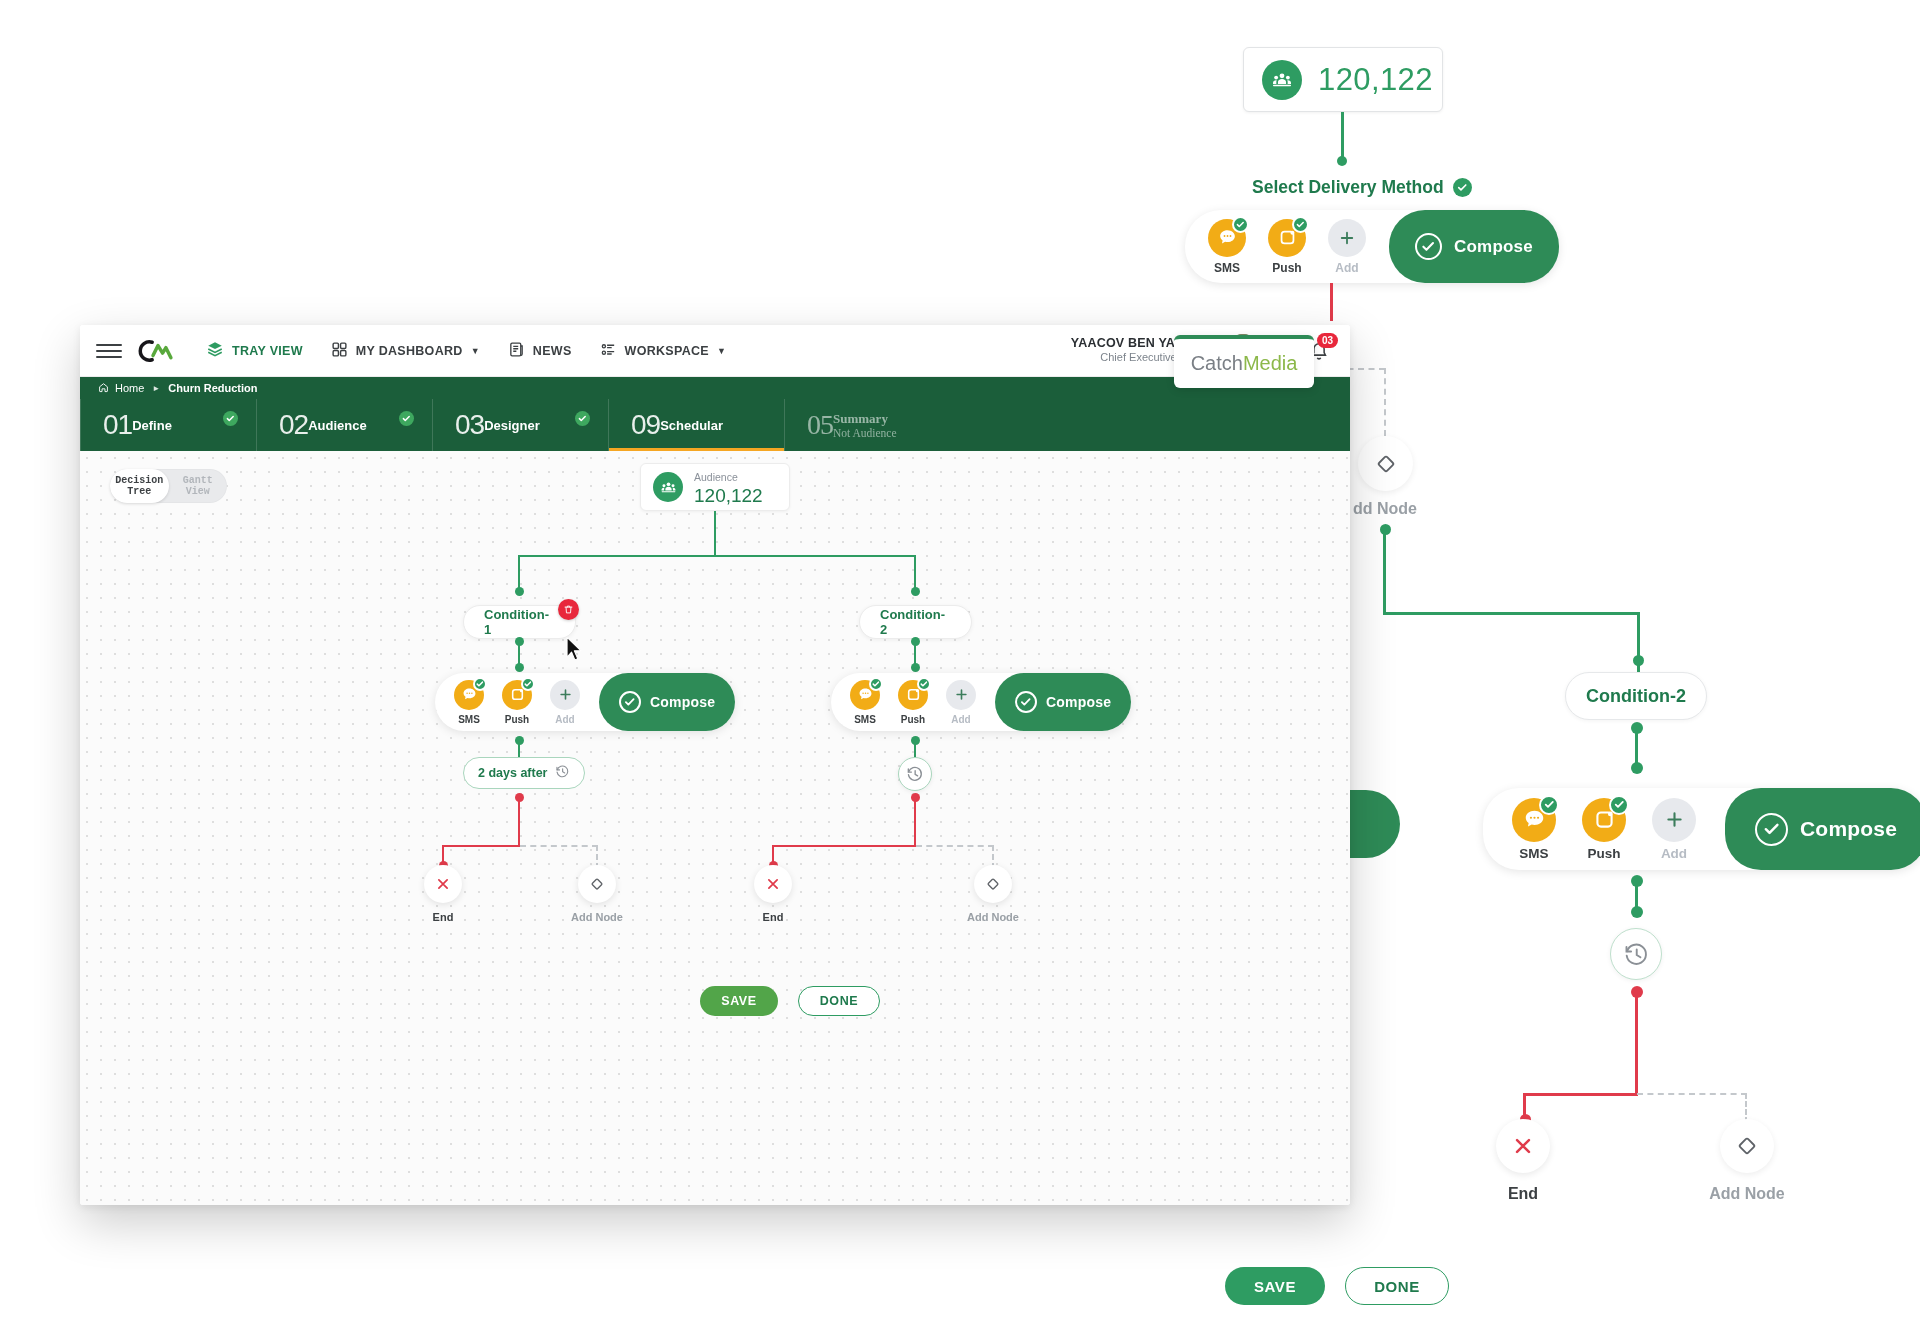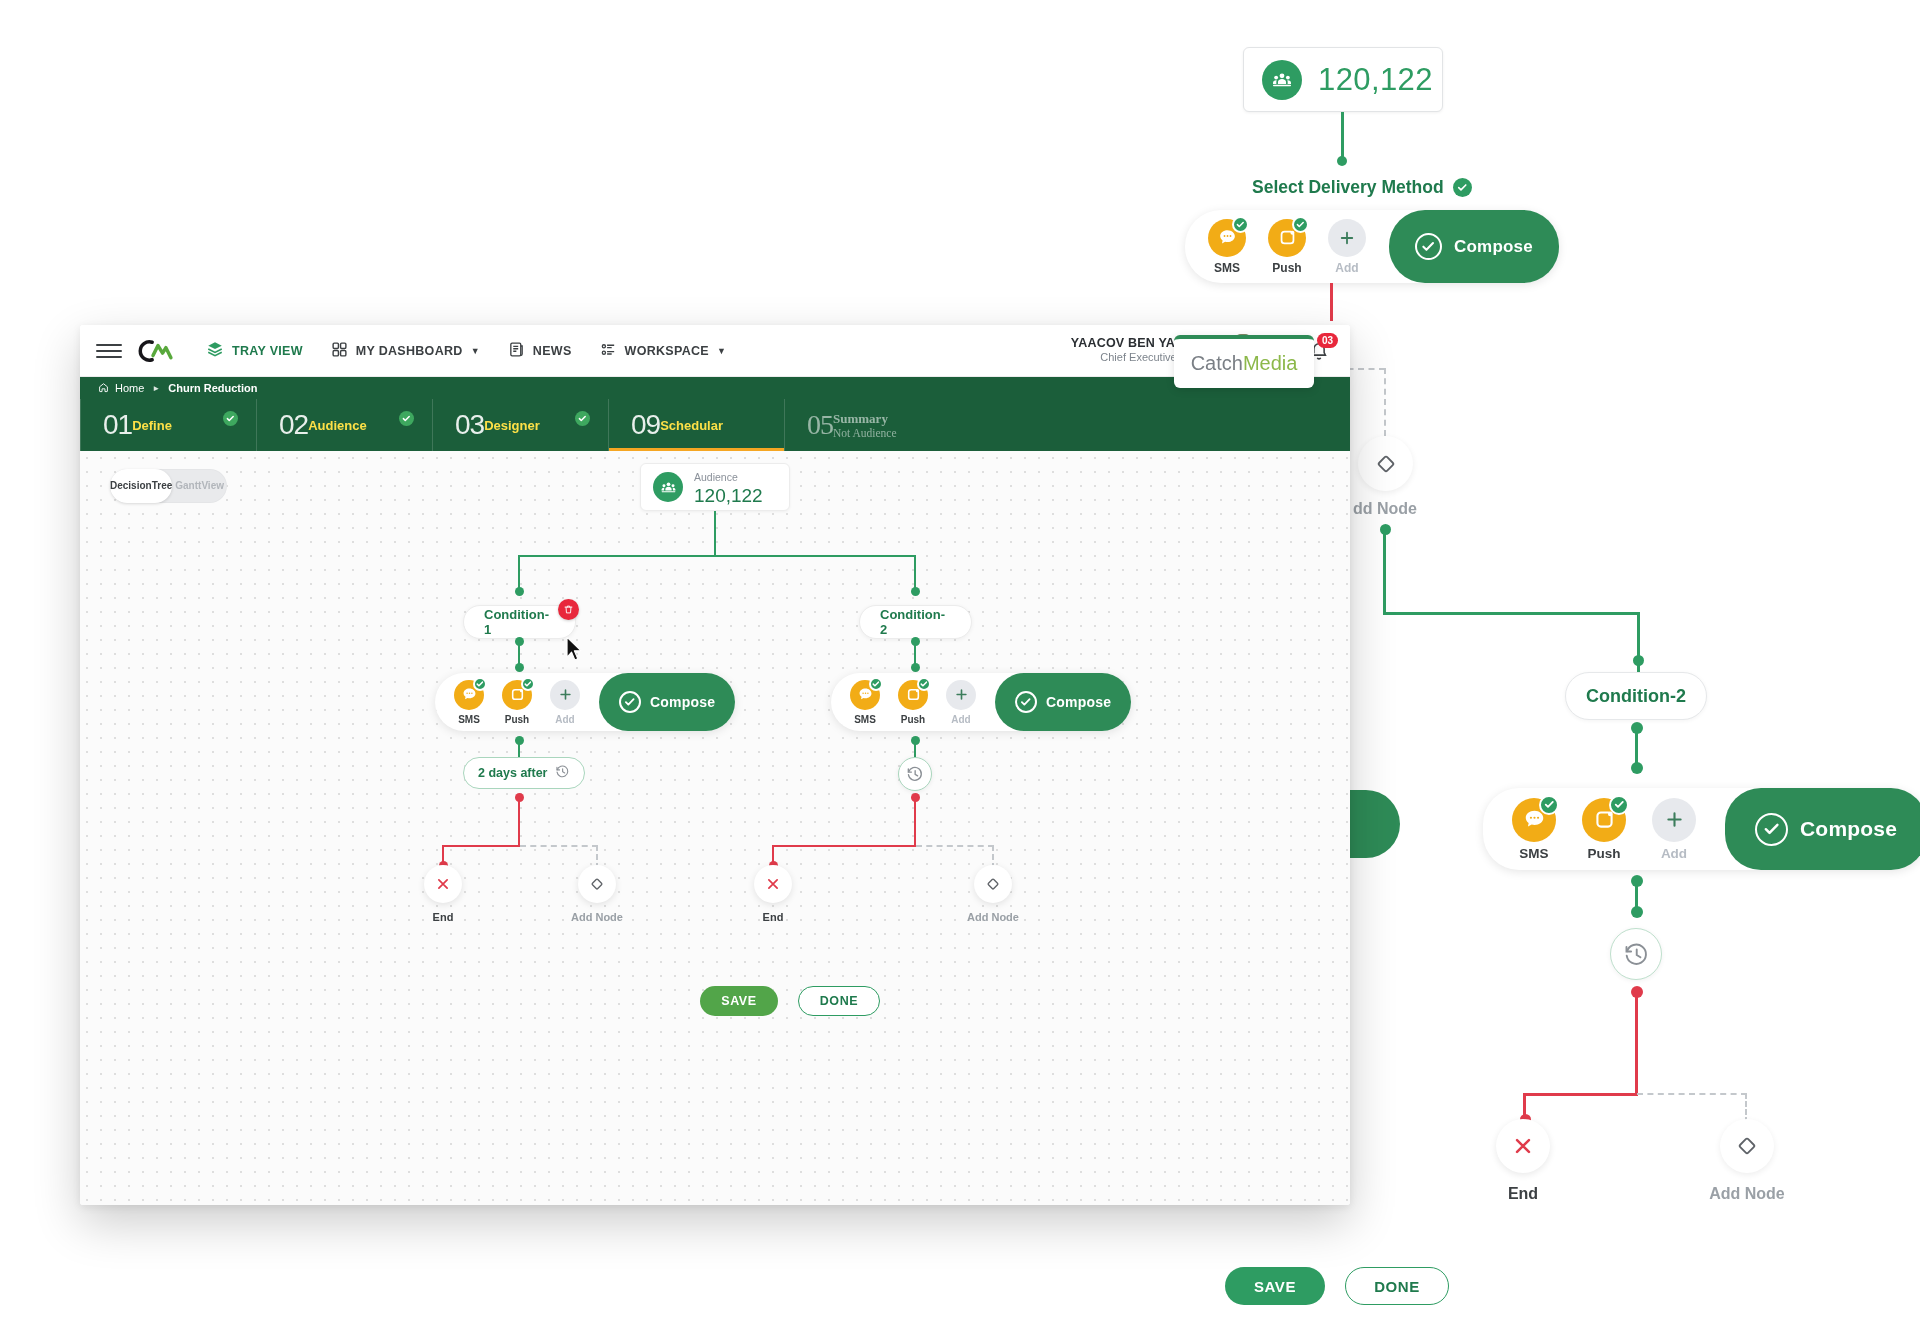--- a/index.html
+++ b/index.html
@@ -155,21 +155,21 @@
   .designer-title {
     width: 385px; display: flex; align-items: center; padding-left: 28px;
     color: #fff; font-size: 28px; font-weight: 300; letter-spacing: .3px;
   }
   .step {
     width: 176px; border-left: 1px solid rgba(255,255,255,.16);
     display: flex; align-items: center; gap: 0; padding-left: 22px;
     position: relative; cursor: pointer;
   }
   .step .num { font-size: 28px; font-weight: 300; color: rgba(255,255,255,.9); letter-spacing: -1px; }
-  .step .nm { font-size: 13px; font-weight: bold; color: #fde047; }
+  .step .nm { font-size: 13px; font-weight: bold; color: #ffffff; }
   .step.dim .num, .step.dim .nm { color: rgba(255,255,255,.55); font-family: Liberation Serif, serif; }
   .step .sub { font-size: 11.5px; color: rgba(255,255,255,.5); font-weight: normal; display:block; }
   .step-check {
     position: absolute; right: 18px; top: 12px; width: 15px; height: 15px;
     border-radius: 50%; background: #3ea85f; display: flex; align-items: center; justify-content: center;
   }
   .step.active::after {
     content: ""; position: absolute; left: 0; right: 0; bottom: 0; height: 3px; background: #f5a623;
   }
 
@@ -180,23 +180,23 @@
     background-image: radial-gradient(#dedede 1px, transparent 1.1px);
     background-size: 14px 14px;
   }
 
   .toggle-pill {
     position: absolute; left: 30px; top: 18px; width: 117px; height: 34px;
     background: #e9eaec; border-radius: 18px; display: flex; align-items: center;
     box-shadow: inset 0 0 0 1px rgba(0,0,0,.02);
   }
   .toggle-half {
-    flex: 1; height: 34px; border-radius: 18px; display: flex; flex-direction: row;
+    flex: 1; height: 34px; border-radius: 18px; display: flex; flex-direction: column;
     align-items: center; justify-content: center; font-size: 10px; font-weight: bold;
-    line-height: 1.15; cursor: pointer;
+    line-height: 1.15; cursor: pointer; font-family: Liberation Mono, monospace;
   }
   .toggle-half.on { background: #fff; color: #3c4043; box-shadow: 0 1px 3px rgba(0,0,0,.14); }
   .toggle-half.off { color: #b2b6bb; }
 
   .aud-card {
     position: absolute; left: 560px; top: 12px; width: 150px; height: 48px;
     background: #fff; border: 1px solid #ececec; border-radius: 6px;
     display: flex; align-items: center; gap: 11px; padding: 0 12px;
     box-shadow: 0 1px 3px rgba(0,0,0,.05);
   }

